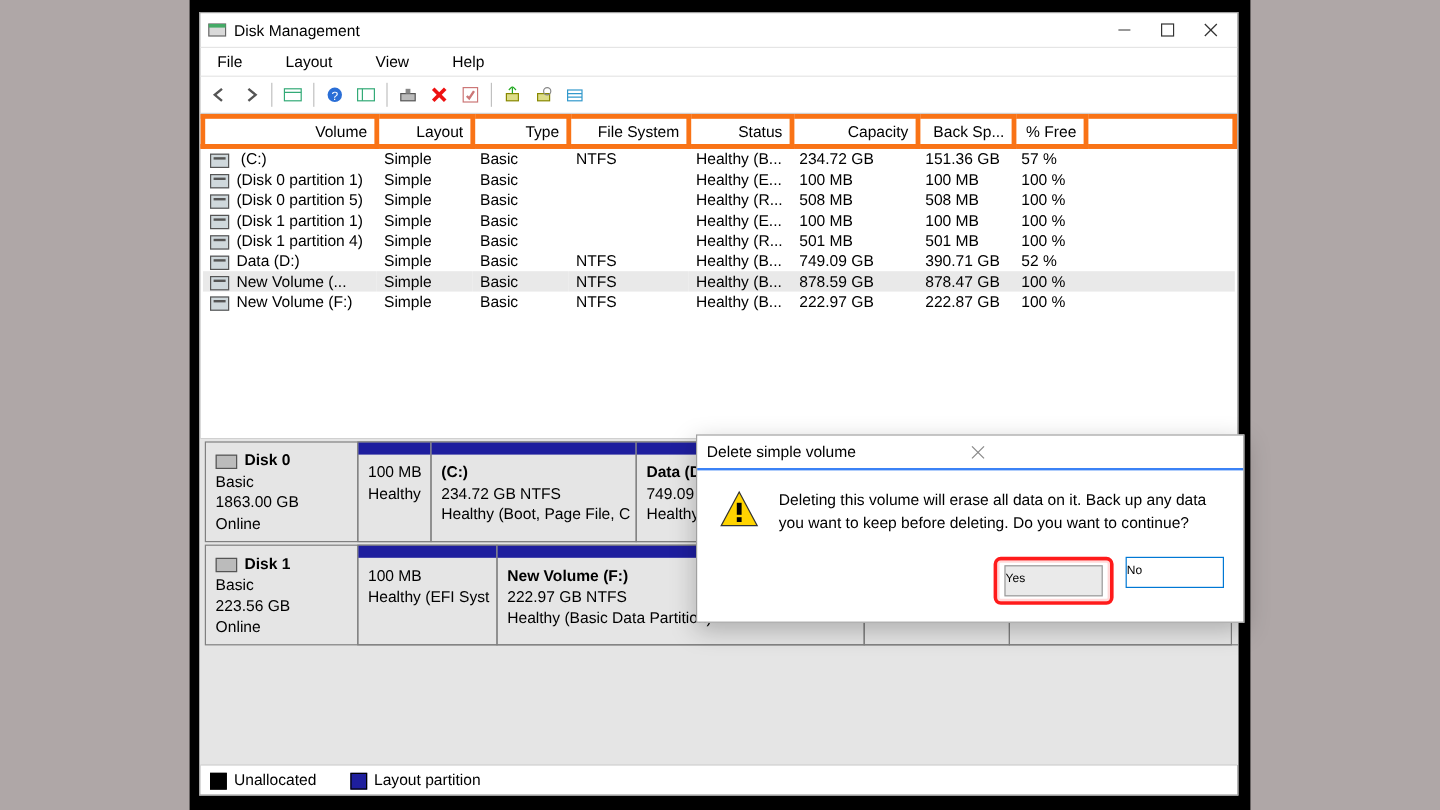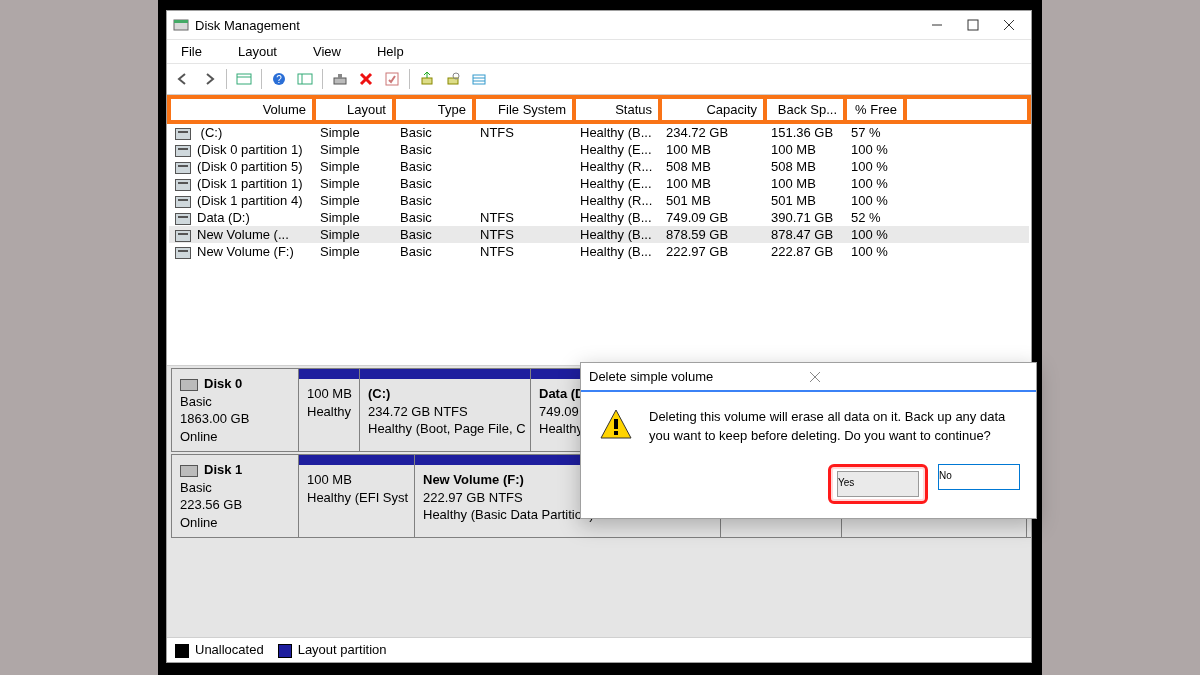--- a/index.html
+++ b/index.html
@@ -26,21 +26,21 @@
 .diskpane{flex:1 1 auto;overflow:auto;background:#e5e5e5}
 .disk-row{display:flex;border:1px solid #808080;margin:2px 4px}
 .disk-head{width:110px;min-width:110px;padding:6px 8px;border-right:1px solid #808080;font-size:13px;line-height:1.35}
 .disk-head .dicon{display:inline-block;width:16px;height:10px;background:#bbb;border:1px solid #555;margin-right:6px;vertical-align:middle}
 .disk-head b{font-weight:600}
 .parts{display:flex;flex:1}
 .part{border:1px solid #808080;margin:-1px 0 -1px -1px;display:flex;flex-direction:column}
 .part .hdr{height:10px;background:#1e1e9e}
 .part .body{padding:6px 8px;font-size:13px;line-height:1.35;white-space:nowrap;overflow:hidden}
 .part .body b{font-weight:600}
-.legend{border-top:1px solid #d0d0d0;padding:4px 8px;font-size:13px;display:flex;align-items:center;gap:14px}
+.legend{border-top:1px solid #d0d0d0;padding:4px 8px;font-size:13px;display:flex;align-items:center;gap:28px}
 .lg-sw{display:inline-block;width:12px;height:12px;margin-right:6px;vertical-align:middle;border:1px solid #000}
 .lg-un{background:#000}
 .lg-pp{background:#1e1e9e}
 
 .dlg{position:absolute;left:580px;top:362px;width:455px;background:#fff;border:1px solid #a0a0a0;box-shadow:0 6px 20px rgba(0,0,0,.25);font-size:13px}
 .dlg-title{display:flex;align-items:center;padding:6px 8px;border-bottom:2px solid #3b82f6}
 .dlg-title span{flex:1}
 .dlg-body{display:flex;padding:16px 18px 8px 18px;gap:16px}
 .warn{width:34px;height:34px;flex:0 0 auto}
 .dlg-msg{line-height:1.45}

